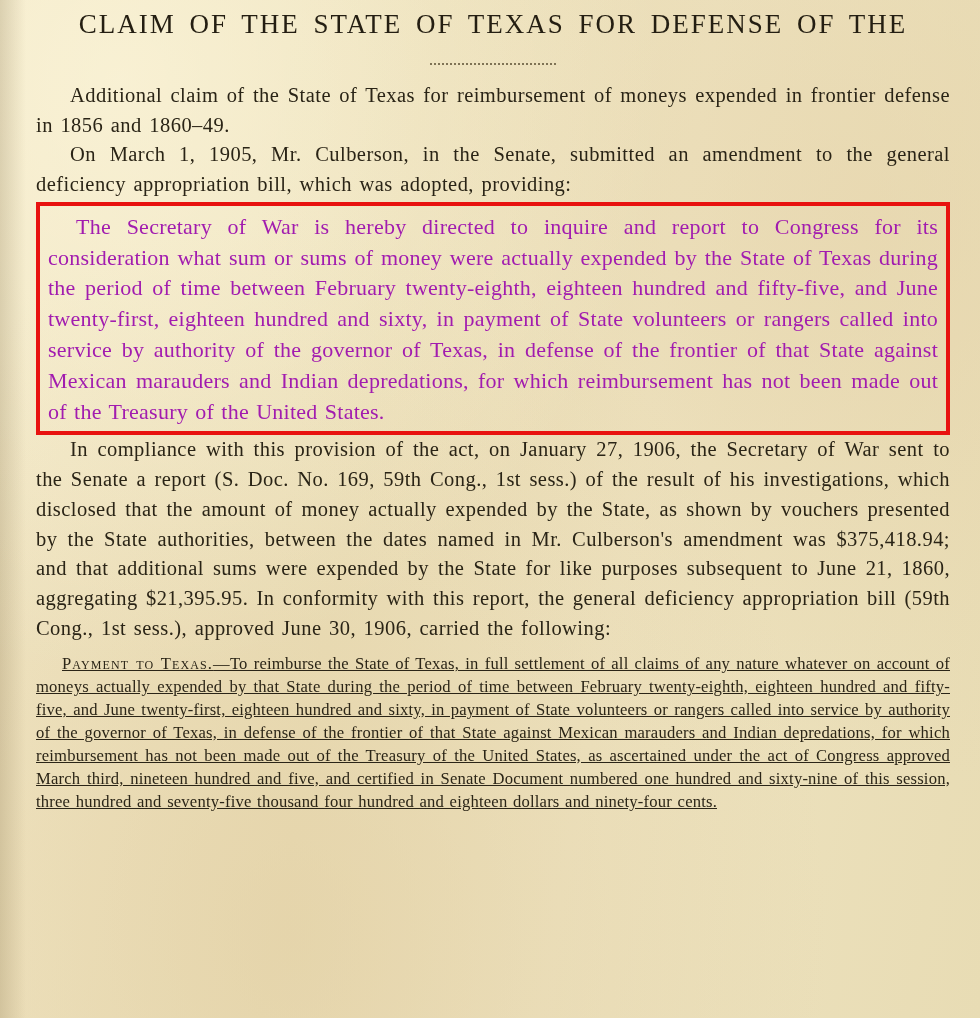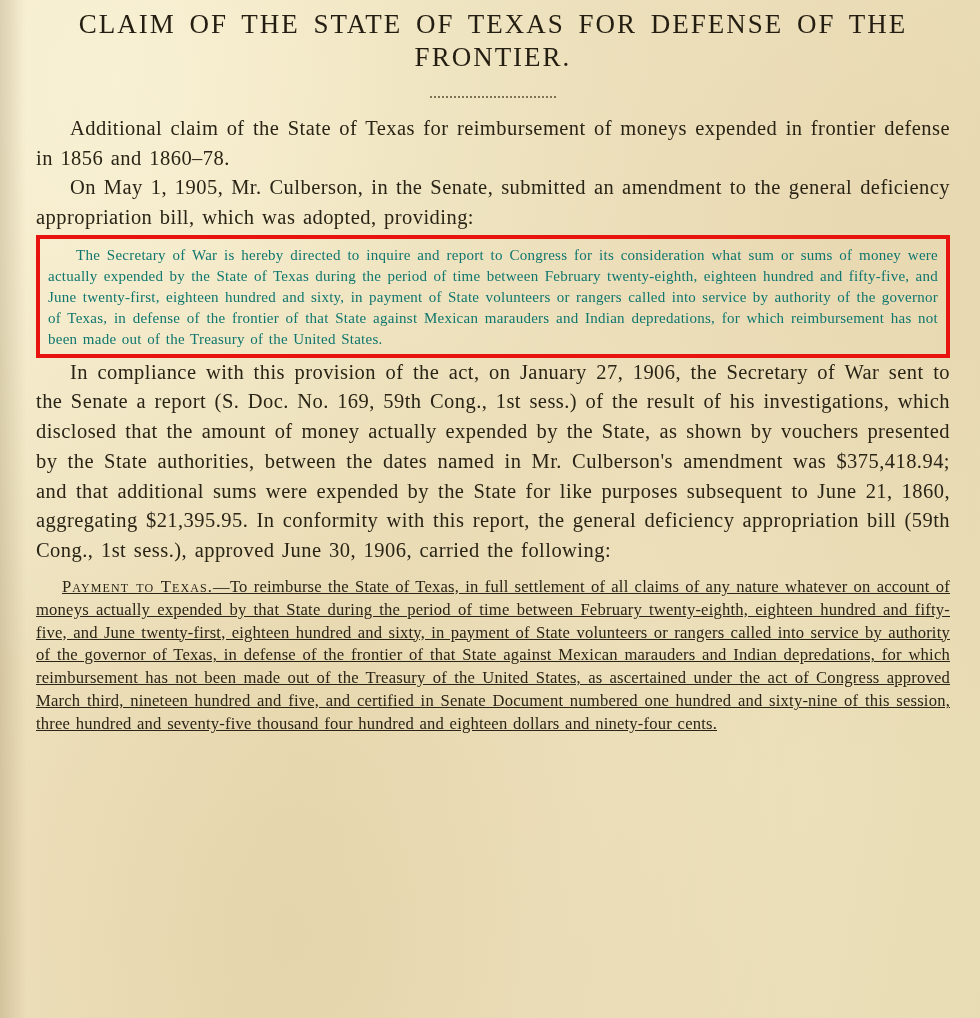--- a/index.html
+++ b/index.html
@@ -75,27 +75,27 @@
     text-indent: 34px;
     color: #2a2416;
   }
 
   .quote-block {
     position: relative;
     margin: 2px 0 0 0;
     padding: 10px 12px 8px 12px;
   }
   .quote-text {
-    font-size: 15px;
+    font-size: 22px;
     line-height: 1.40;
     letter-spacing: 0.25px;
     word-spacing: 1.5px;
     text-align: justify;
     text-indent: 28px;
-    color: #0f766e;
+    color: #a21caf;
   }
   .highlight-box {
     position: absolute;
     border: 4px solid #e8120f;
     left: 0;
     right: 0;
     top: 0;
     bottom: 0;
     pointer-events: none;
     box-sizing: border-box;
@@ -123,28 +123,27 @@
 </head>
 <body>
 
 <div class="paper-texture"></div>
 <div class="edge-shadow"></div>
 
 <div class="page">
 
   <h1 class="title">
     <span>CLAIM OF THE STATE OF TEXAS FOR DEFENSE OF THE</span>
-    <span class="line2">FRONTIER.</span>
   </h1>
 
   <div class="rule"></div>
 
-  <p class="body-para">Additional claim of the State of Texas for reimbursement of moneys expended in frontier defense in 1856 and 1860–78.</p>
+  <p class="body-para">Additional claim of the State of Texas for reimbursement of moneys expended in frontier defense in 1856 and 1860–49.</p>
 
-  <p class="body-para">On May 1, 1905, Mr. Culberson, in the Senate, submitted an amendment to the general deficiency appropriation bill, which was adopted, providing:</p>
+  <p class="body-para">On March 1, 1905, Mr. Culberson, in the Senate, submitted an amendment to the general deficiency appropriation bill, which was adopted, providing:</p>
 
   <div class="quote-block">
     <p class="quote-text">The Secretary of War is hereby directed to inquire and report to Congress for its consideration what sum or sums of money were actually expended by the State of Texas during the period of time between February twenty-eighth, eighteen hundred and fifty-five, and June twenty-first, eighteen hundred and sixty, in payment of State volunteers or rangers called into service by authority of the governor of Texas, in defense of the frontier of that State against Mexican marauders and Indian depredations, for which reimbursement has not been made out of the Treasury of the United States.</p>
     <div class="highlight-box"></div>
   </div>
 
   <p class="body-para after-quote">In compliance with this provision of the act, on January 27, 1906, the Secretary of War sent to the Senate a report (S. Doc. No. 169, 59th Cong., 1st sess.) of the result of his investigations, which disclosed that the amount of money actually expended by the State, as shown by vouchers presented by the State authorities, between the dates named in Mr. Culberson's amendment was $375,418.94; and that additional sums were expended by the State for like purposes subsequent to June 21, 1860, aggregating $21,395.95. In conformity with this report, the general deficiency appropriation bill (59th Cong., 1st sess.), approved June 30, 1906, carried the following:</p>
 
   <p class="small-para"><span class="smallcaps">Payment to Texas.</span><span>—To reimburse the State of Texas, in full settlement of all claims of any nature whatever on account of moneys actually expended by that State during the period of time between February twenty-eighth, eighteen hundred and fifty-five, and June twenty-first, eighteen hundred and sixty, in payment of State volunteers or rangers called into service by authority of the governor of Texas, in defense of the frontier of that State against Mexican marauders and Indian depredations, for which reimbursement has not been made out of the Treasury of the United States, as ascertained under the act of Congress approved March third, nineteen hundred and five, and certified in Senate Document numbered one hundred and sixty-nine of this session, three hundred and seventy-five thousand four hundred and eighteen dollars and ninety-four cents.</span></p>
 

